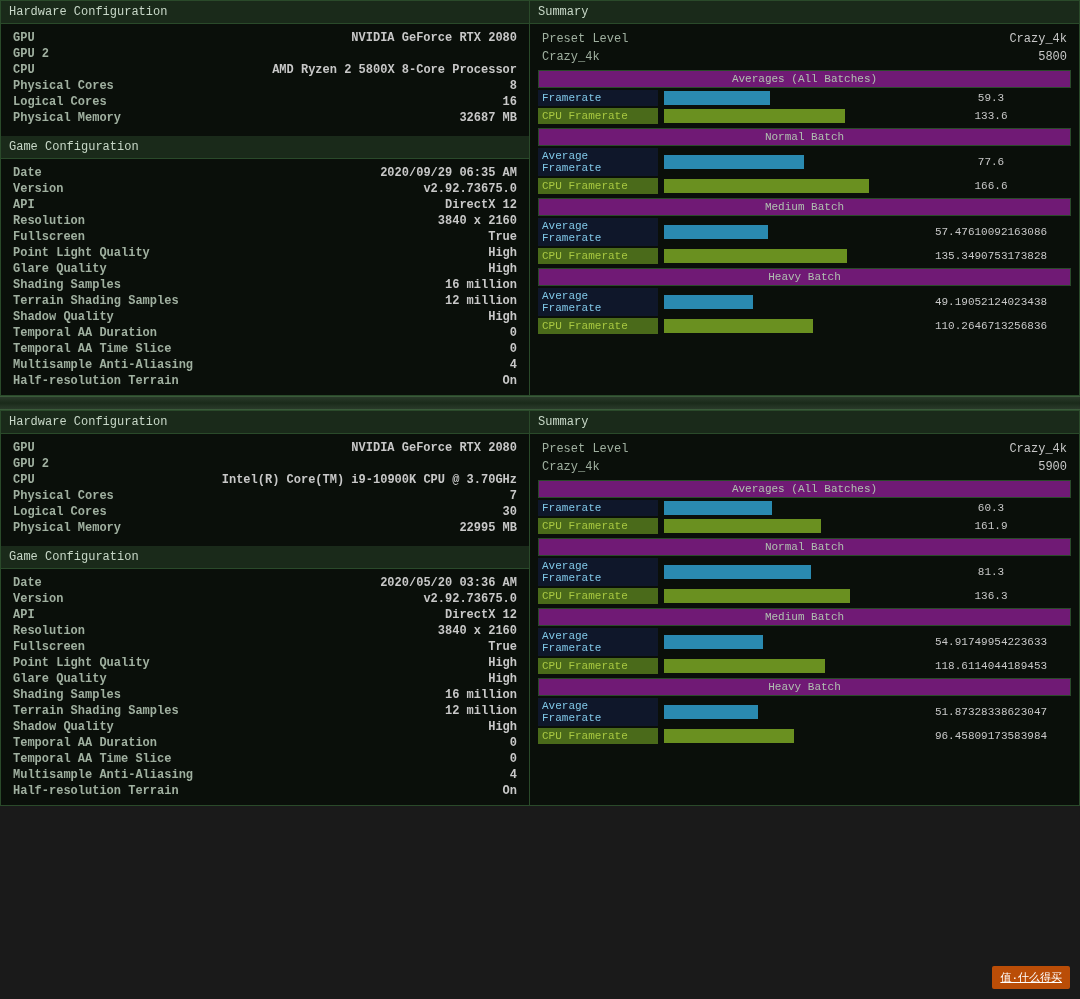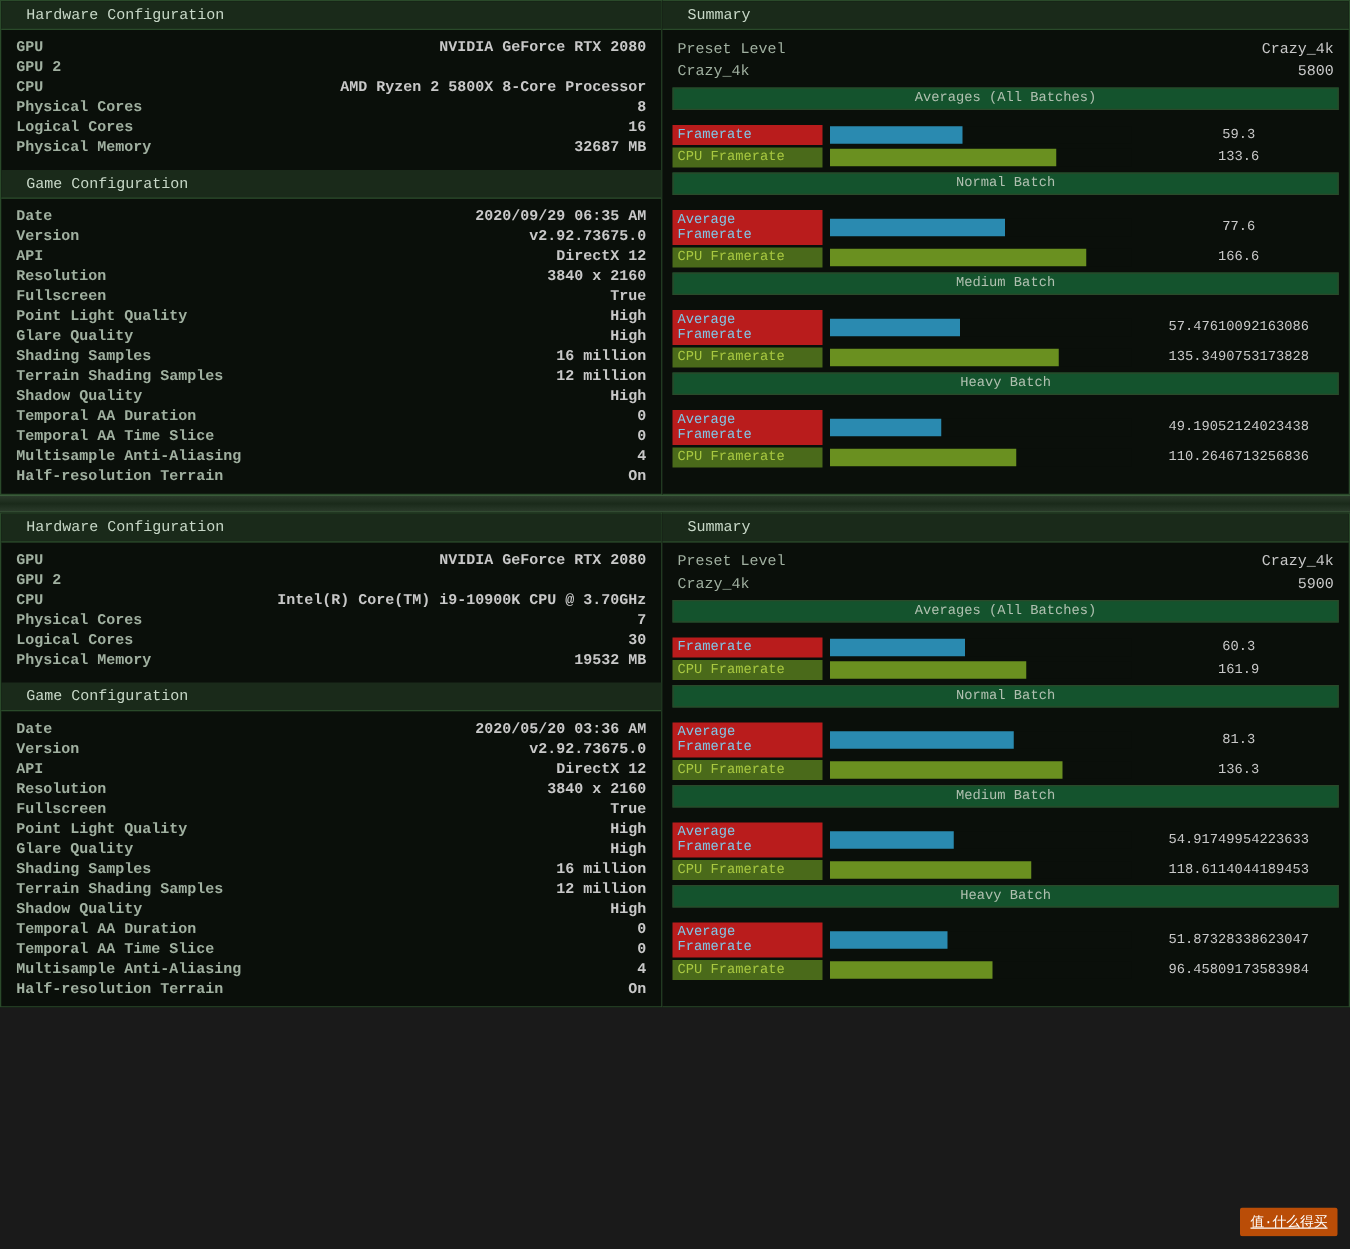--- a/index.html
+++ b/index.html
@@ -45,21 +45,21 @@
     }
 
     .panel-right {
       flex: 1;
       border-left: none;
     }
 
     .panel-header {
       background: #1a2a1a;
       border-bottom: 1px solid #2a4a2a;
-      padding: 4px 20px;
+      padding: 4px 8px;
       color: #c8d8c8;
       font-size: 12px;
     }
 
     .panel-content {
       padding: 6px 0;
       font-weight: bold;
     }
 
     .config-row {
@@ -92,44 +92,44 @@
       color: #a0b0a0;
       text-align: right;
     }
 
     .summary-top-row .value {
       color: #c8c8c8;
     }
 
     .batch-header {
       text-align: center;
-      background: #14532d;
+      background: #701a75;
       border: 1px solid #2a4a2a;
       padding: 2px 0;
-      margin: 4px 0 12px 0;
+      margin: 4px 0 2px 0;
       color: #b0c0b0;
       font-size: 11px;
     }
 
     .bar-row {
       display: flex;
       align-items: center;
       margin: 2px 0;
       gap: 6px;
     }
 
     .bar-label {
       width: 120px;
       min-width: 120px;
       font-size: 11px;
       padding: 2px 4px;
     }
 
     .bar-label.framerate {
-      background: #b91c1c;
+      background: #0f172a;
       color: #80c8e8;
     }
 
     .bar-label.cpu-framerate {
       background: #4a6a1a;
       color: #a8c840;
     }
 
     .bar-container {
       flex: 1;
@@ -376,21 +376,21 @@
             <div class="config-row">
               <span class="label">Physical Cores</span>
               <span class="value">7</span>
             </div>
             <div class="config-row">
               <span class="label">Logical Cores</span>
               <span class="value">30</span>
             </div>
             <div class="config-row">
               <span class="label">Physical Memory</span>
-              <span class="value">19532 MB</span>
+              <span class="value">22995 MB</span>
             </div>
           </div>
       </div>
       <div class="panel-header" style="margin-top:4px;">Game Configuration</div>
       <div class="panel-content">
         <div id="game2-rows">
             <div class="config-row">
               <span class="label">Date</span>
               <span class="value">2020/05/20 03:36 AM</span>
             </div>

